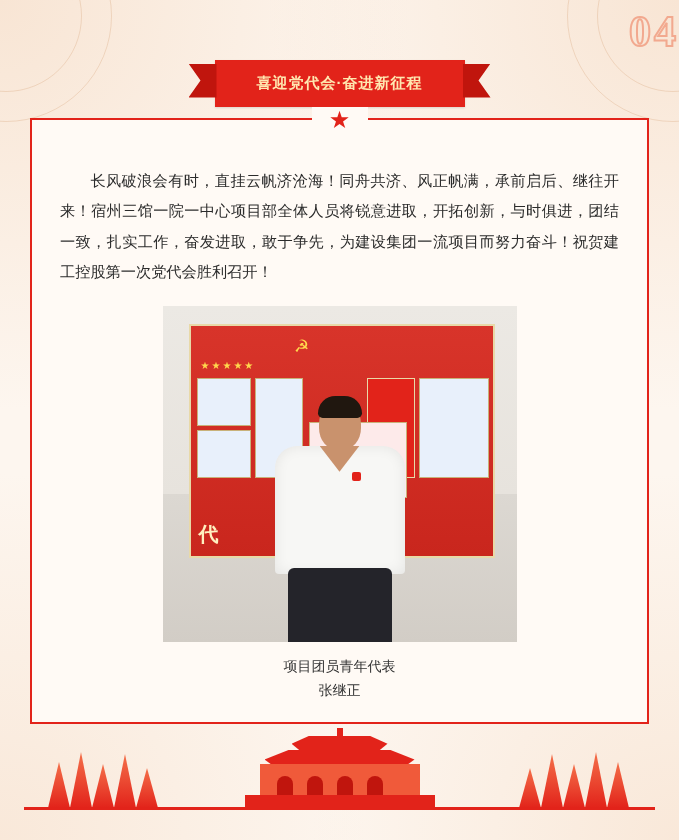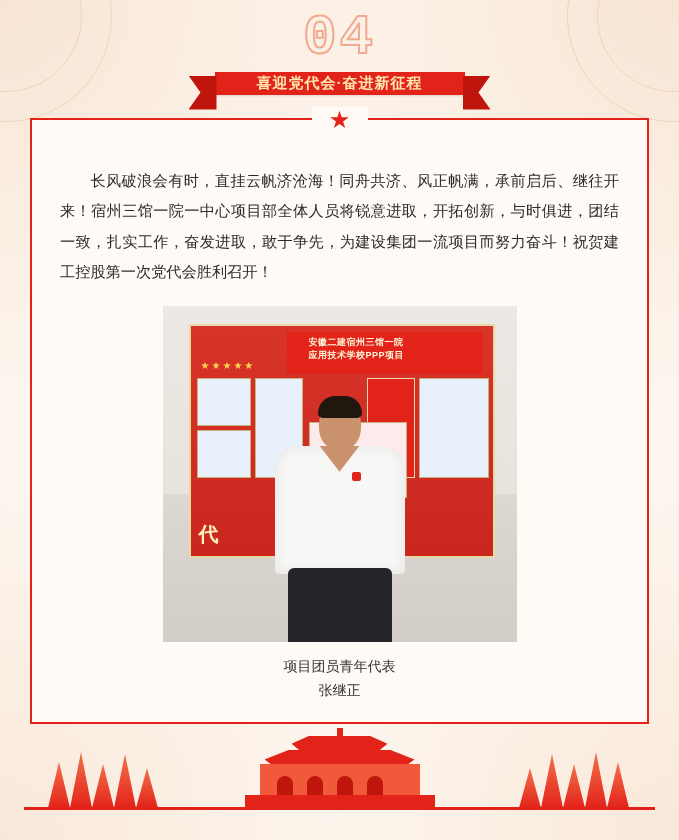--- a/index.html
+++ b/index.html
@@ -37,45 +37,45 @@
   .corner-orn.tl2 { width: 210px; height: 210px; left: -100px; top: -90px; }
   .corner-orn.tr1 { width: 150px; height: 150px; right: -70px; top: -60px; }
   .corner-orn.tr2 { width: 210px; height: 210px; right: -100px; top: -90px; }
 
   
   .big-number {
     position: absolute;
     top: 10px;
     left: 0;
     right: 0;
-    text-align: center;
-    font-size: 56px;
+    text-align: right;
+    font-size: 44px;
     font-weight: bold;
     letter-spacing: 3px;
     color: transparent;
     -webkit-text-stroke: 2px #f2a98f;
-    font-family: Liberation Mono, monospace;
+    font-family: Liberation Serif, serif;
     line-height: 1;
   }
 
   
   .ribbon-wrap {
     position: absolute;
     top: 62px;
     left: 0;
     right: 0;
     height: 42px;
     display: flex;
     justify-content: center;
     align-items: center;
   }
   .ribbon {
     position: relative;
     background: #e2231a;
-    height: 23px;
+    height: 47px;
     display: flex;
     align-items: center;
     justify-content: center;
     padding: 0 42px;
     box-shadow: 0 1px 2px rgba(0,0,0,0.12);
   }
   .ribbon-text {
     color: #ffe7b0;
     font-size: 15px;
     font-weight: bold;
@@ -419,24 +419,20 @@
     </div>
 
     <p class="body-text">长风破浪会有时，直挂云帆济沧海！同舟共济、风正帆满，承前启后、继往开来！宿州三馆一院一中心项目部全体人员将锐意进取，开拓创新，与时俱进，团结一致，扎实工作，奋发进取，敢于争先，为建设集团一流项目而努力奋斗！祝贺建工控股第一次党代会胜利召开！</p>
 
     <div class="photo-block">
       <div class="photo">
         <div class="ph-wall"></div>
         <div class="ph-redboard">
           <div class="ph-stars">★★★★★</div>
           <div class="ph-emblem">☭</div>
-          <div class="ph-header">
-            <span>安徽二建宿州三馆一院</span><br>
-            <span>应用技术学校PPP项目</span>
-          </div>
           <div class="ph-panel p1"></div>
           <div class="ph-panel p2"></div>
           <div class="ph-panel p3"></div>
           <div class="ph-panel p4"></div>
           <div class="ph-panel p5"></div>
           <div class="ph-panel p6"></div>
           <div class="ph-bigchar c1">代</div>
           <div class="ph-bigchar c2">新</div>
           <div class="ph-stars2">★★★★★</div>
         </div>

